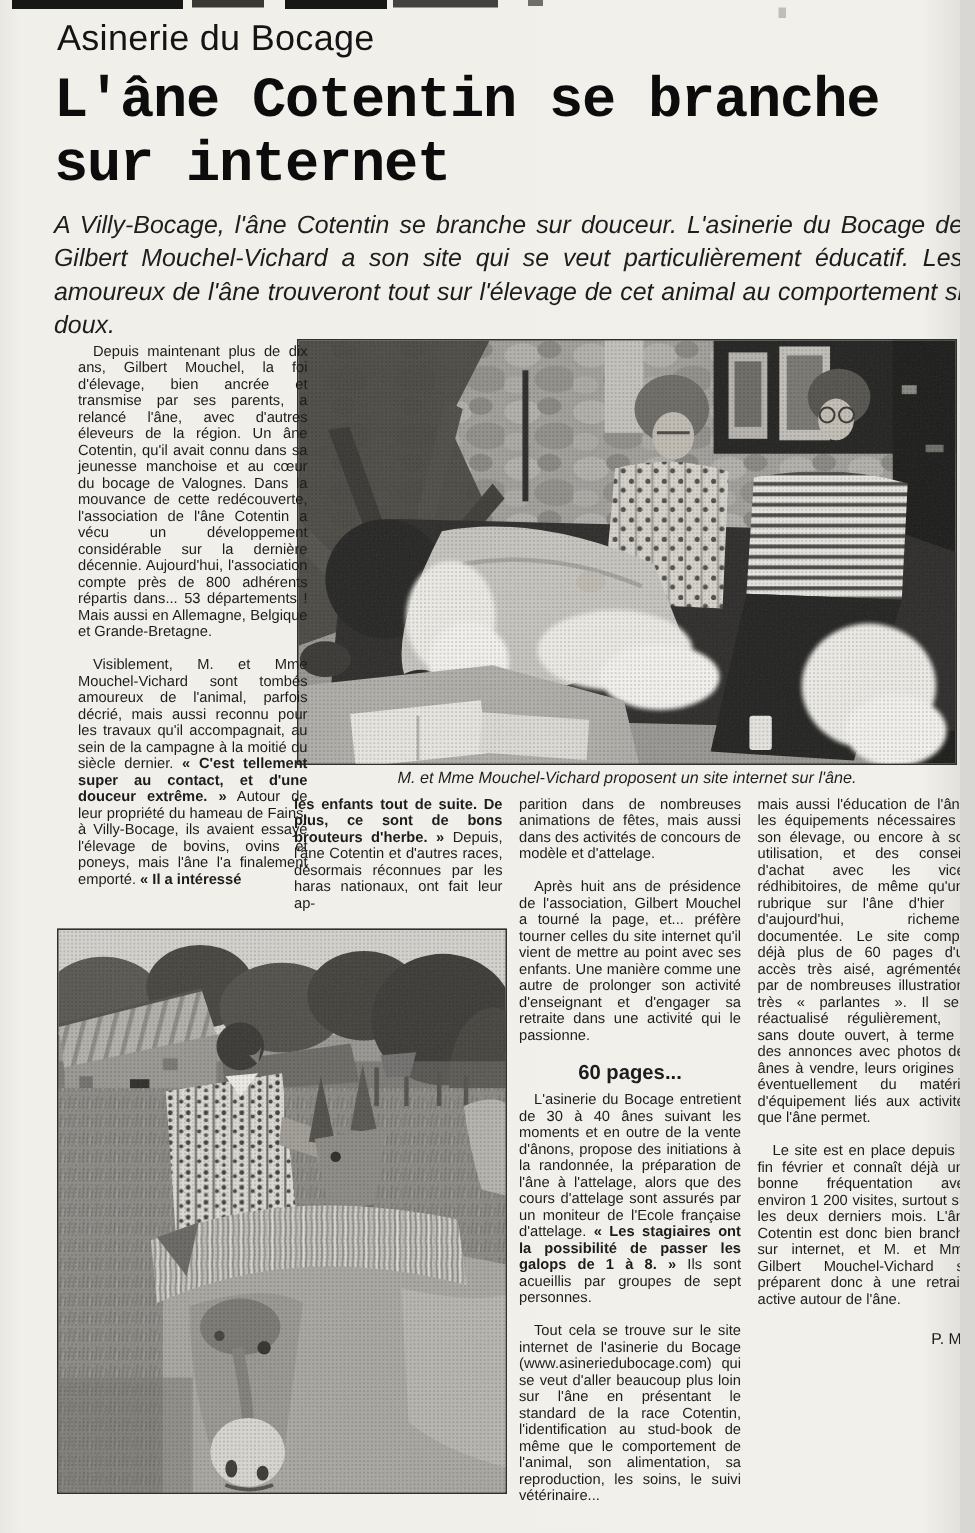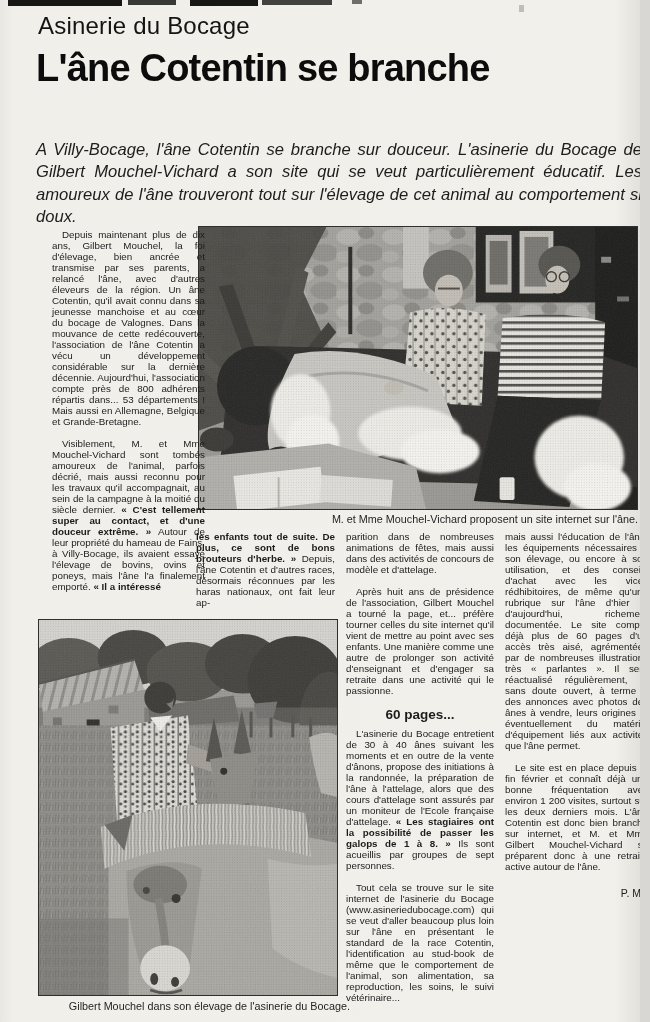--- a/index.html
+++ b/index.html
@@ -27,40 +27,41 @@
   .col4{position:absolute;left:505px;top:531px;width:143px;}
   .subhead{font-size:13.5px;font-weight:bold;margin:13px 0 8px 0;text-align:center;}
   .byline{text-align:right;font-weight:normal;font-size:10.5px;margin-top:16px;padding-right:4px;}
   .photo{position:absolute;border:1px solid #2f2f2d;box-sizing:border-box;background:#9a9894;}
   .photo1{left:198px;top:226px;width:440px;height:284px;}
   .photo2{left:38px;top:619px;width:300px;height:377px;}
   .photo svg{display:block;width:100%;height:100%;}
   .dots{position:absolute;inset:0;pointer-events:none;
     background-image:radial-gradient(rgba(20,20,20,.14) .6px,rgba(0,0,0,0) .8px);
     background-size:2.6px 2.6px;}
-  .caption{position:absolute;text-align:right;font-size:10.8px;color:#1f1f1f;}
+  .caption{position:absolute;text-align:center;font-style:italic;font-size:10.8px;color:#1f1f1f;}
   .caption1{left:198px;top:513px;width:440px;}
   .caption2{left:28px;top:1000px;width:322px;}
   .speck{position:absolute;background:#8e8c88;}
 </style>
 </head>
 <body>
 
 <div class="page">
 
   <div class="artifact" style="left:8px;top:0;width:114px;height:6px;"></div>
   <div class="artifact" style="left:128px;top:0;width:48px;height:5px;opacity:.85;"></div>
   <div class="artifact" style="left:190px;top:0;width:68px;height:6px;"></div>
   <div class="artifact" style="left:262px;top:0;width:70px;height:5px;opacity:.8;"></div>
   <div class="artifact" style="left:352px;top:0;width:10px;height:4px;opacity:.6;"></div>
   <div class="speck" style="left:519px;top:5px;width:5px;height:7px;opacity:.5;"></div>
 
   <div class="kicker">Asinerie du Bocage</div>
-  <h1 class="headline" style="margin:0;">
+  <h1 class="headline" style="margin:0;font-family:Liberation Mono, monospace;">
       <span style="display:block;">L'âne Cotentin se branche</span>
+      <span style="display:block;">sur internet</span>
     </h1>
   <div class="lede">A Villy-Bocage, l'âne Cotentin se branche sur douceur. L'asinerie du Bocage de Gilbert Mouchel-Vichard a son site qui se veut particulièrement éducatif. Les amoureux de l'âne trouveront tout sur l'élevage de cet animal au comportement si doux.</div>
 
   <div class="photo photo1">
     <svg viewBox="0 0 440 284" preserveAspectRatio="none">
       <defs>
         <pattern id="wp" width="46" height="38" patternUnits="userSpaceOnUse">
           <rect width="46" height="38" fill="#a3a19c"></rect>
           <ellipse cx="12" cy="10" rx="12" ry="8" fill="#b4b2ad"></ellipse>
           <ellipse cx="34" cy="26" rx="14" ry="9" fill="#93918c"></ellipse>
@@ -250,21 +251,20 @@
         <ellipse cx="127" cy="350" rx="25" ry="23" fill="#d9d7d1"></ellipse>
         <ellipse cx="116" cy="361" rx="4" ry="6" fill="#3c3b37"></ellipse>
         <ellipse cx="137" cy="364" rx="4" ry="5" fill="#3c3b37"></ellipse>
         <path d="M112,372 Q128,378 144,372" stroke="#55534e" stroke-width="2.5" fill="none"></path>
       </g>
       <rect y="300" width="90" height="77" fill="#74726d" opacity=".45"></rect>
       <rect width="300" height="377" filter="url(#grain2)" opacity=".10"></rect>
     </svg>
     <div class="dots"></div>
   </div>
-  <div class="caption caption2">Gilbert Mouchel dans son élevage de l'asinerie du Bocage.</div>
 
   <div class="bodytext col1" lang="fr">
     <p>Depuis maintenant plus de dix ans, Gilbert Mouchel, la foi d'élevage, bien ancrée et transmise par ses parents, a relancé l'âne, avec d'autres éleveurs de la région. Un âne Cotentin, qu'il avait connu dans sa jeunesse manchoise et au cœur du bocage de Valognes. Dans la mouvance de cette redécouverte, l'association de l'âne Cotentin a vécu un développement considérable sur la dernière décennie. Aujourd'hui, l'association compte près de 800 adhérents répartis dans... 53 départements ! Mais aussi en Allemagne, Belgique et Grande-Bretagne.</p>
     <p><span>Visiblement, M. et Mme Mouchel-Vichard sont tombés amoureux de l'animal, parfois décrié, mais aussi reconnu pour les travaux qu'il accompagnait, au sein de la campagne à la moitié du siècle dernier. </span><strong>« C'est tellement super au contact, et d'une douceur extrême. »</strong><span> Autour de leur propriété du hameau de Fains, à Villy-Bocage, ils avaient essayé l'élevage de bovins, ovins et poneys, mais l'âne l'a finalement emporté. </span><strong>« Il a intéressé</strong></p>
   </div>
 
   <div class="bodytext col2" lang="fr">
     <p class="noindent"><strong>les enfants tout de suite. De plus, ce sont de bons brouteurs d'herbe. »</strong><span> Depuis, l'âne Cotentin et d'autres races, désormais réconnues par les haras nationaux, ont fait leur ap-</span></p>
   </div>
 

